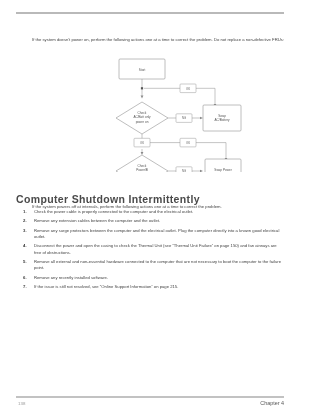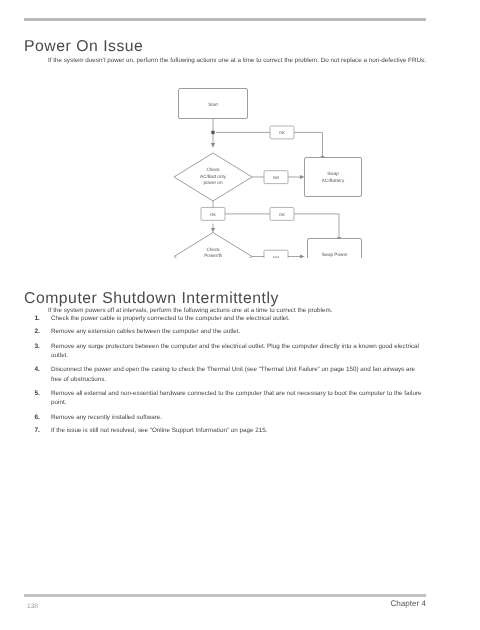--- a/index.html
+++ b/index.html
@@ -35,21 +35,21 @@
   .h1 {
     position: absolute;
     left: 16px;
     font-size: 10.5px;
     font-weight: normal;
     letter-spacing: 0.35px;
     color: #4a4a4a;
     white-space: nowrap;
   }
   #heading-power-on { top: 18px; }
-  #heading-shutdown { top: 186px; }
+  #heading-shutdown { top: 186px; font-weight: bold; }
 
   
   .intro {
     position: absolute;
     left: 32px;
     width: 252px;
     font-size: 4.2px;
     line-height: 6.2px;
     color: #434343;
     text-align: left;
@@ -147,21 +147,20 @@
     color: #555555;
   }
 </style>
 </head>
 <body>
 
 <div class="page">
 
   <div class="header-rule"></div>
 
-  <h1 class="h1" id="heading-power-on">Power On Issue</h1>
 
   <p class="intro" id="intro-power-on">If the system doesn't power on, perform the following actions one at a time to correct the problem. Do not replace a non-defective FRUs:</p>
 
   <div class="flow">
     <svg viewBox="0 0 150 120" width="150" height="120" xmlns="http://www.w3.org/2000/svg">
 
       <path class="conn" d="M 47 27 L 47 44"></path>
       <polygon points="47,46.5 45.6,43.4 48.4,43.4" fill="#8a8a8a"></polygon>
 
       <rect x="45.9" y="35.2" width="2.2" height="2.2" fill="#555555"></rect>

